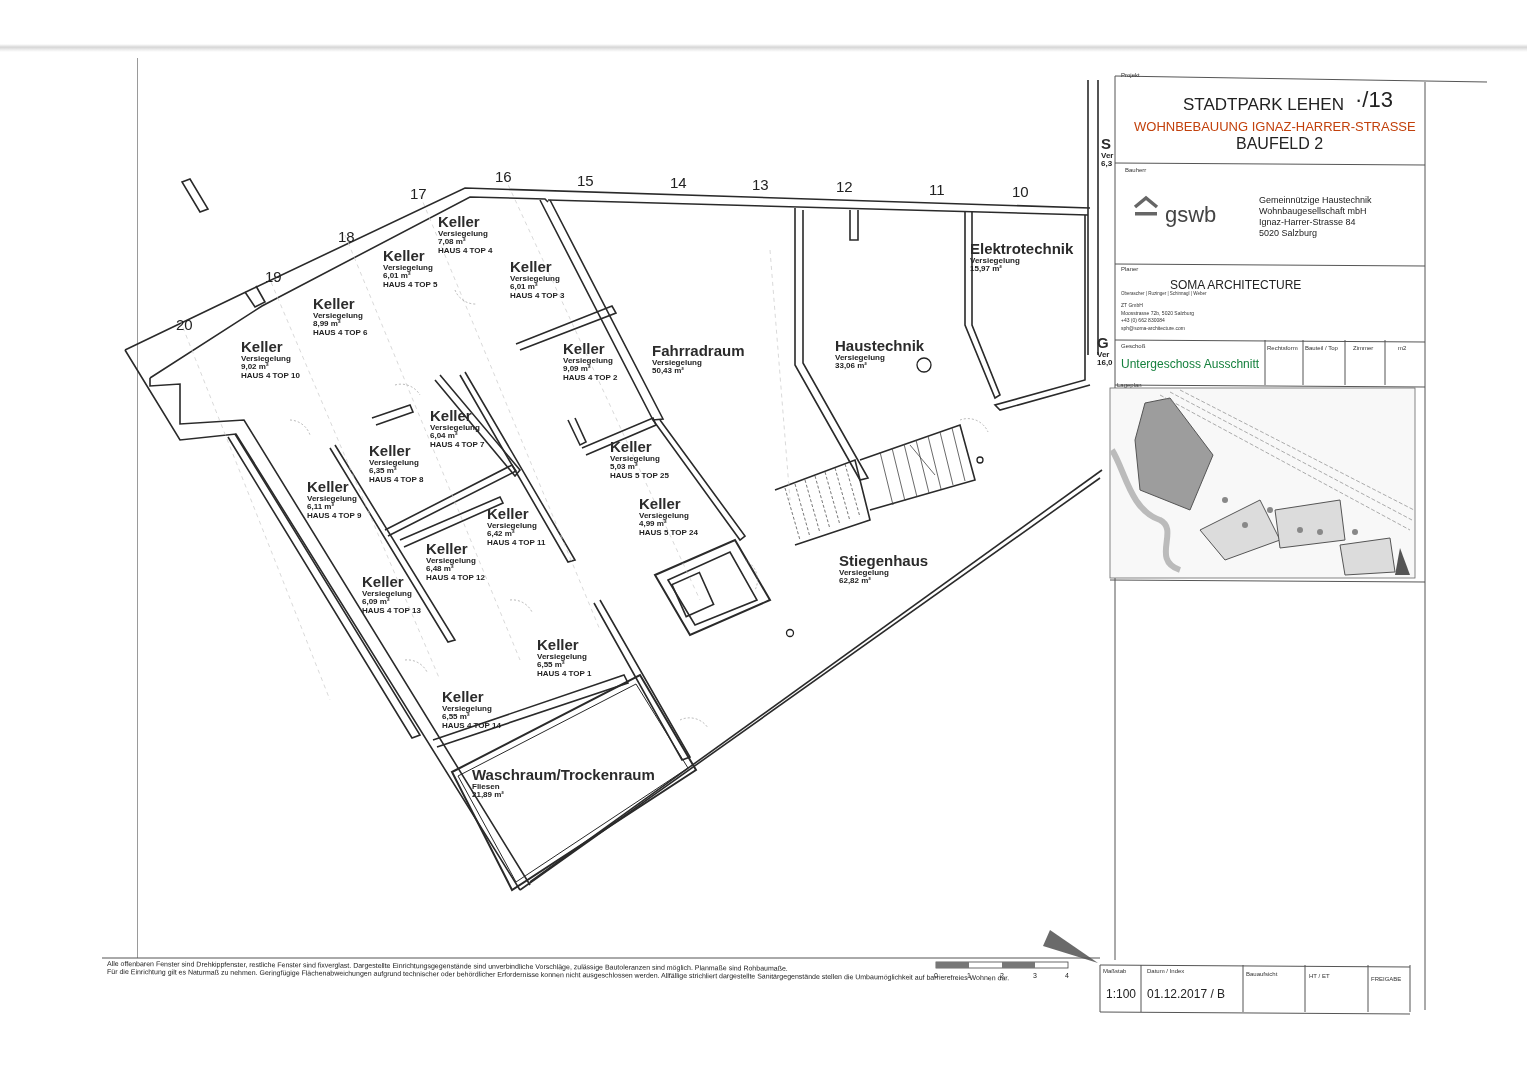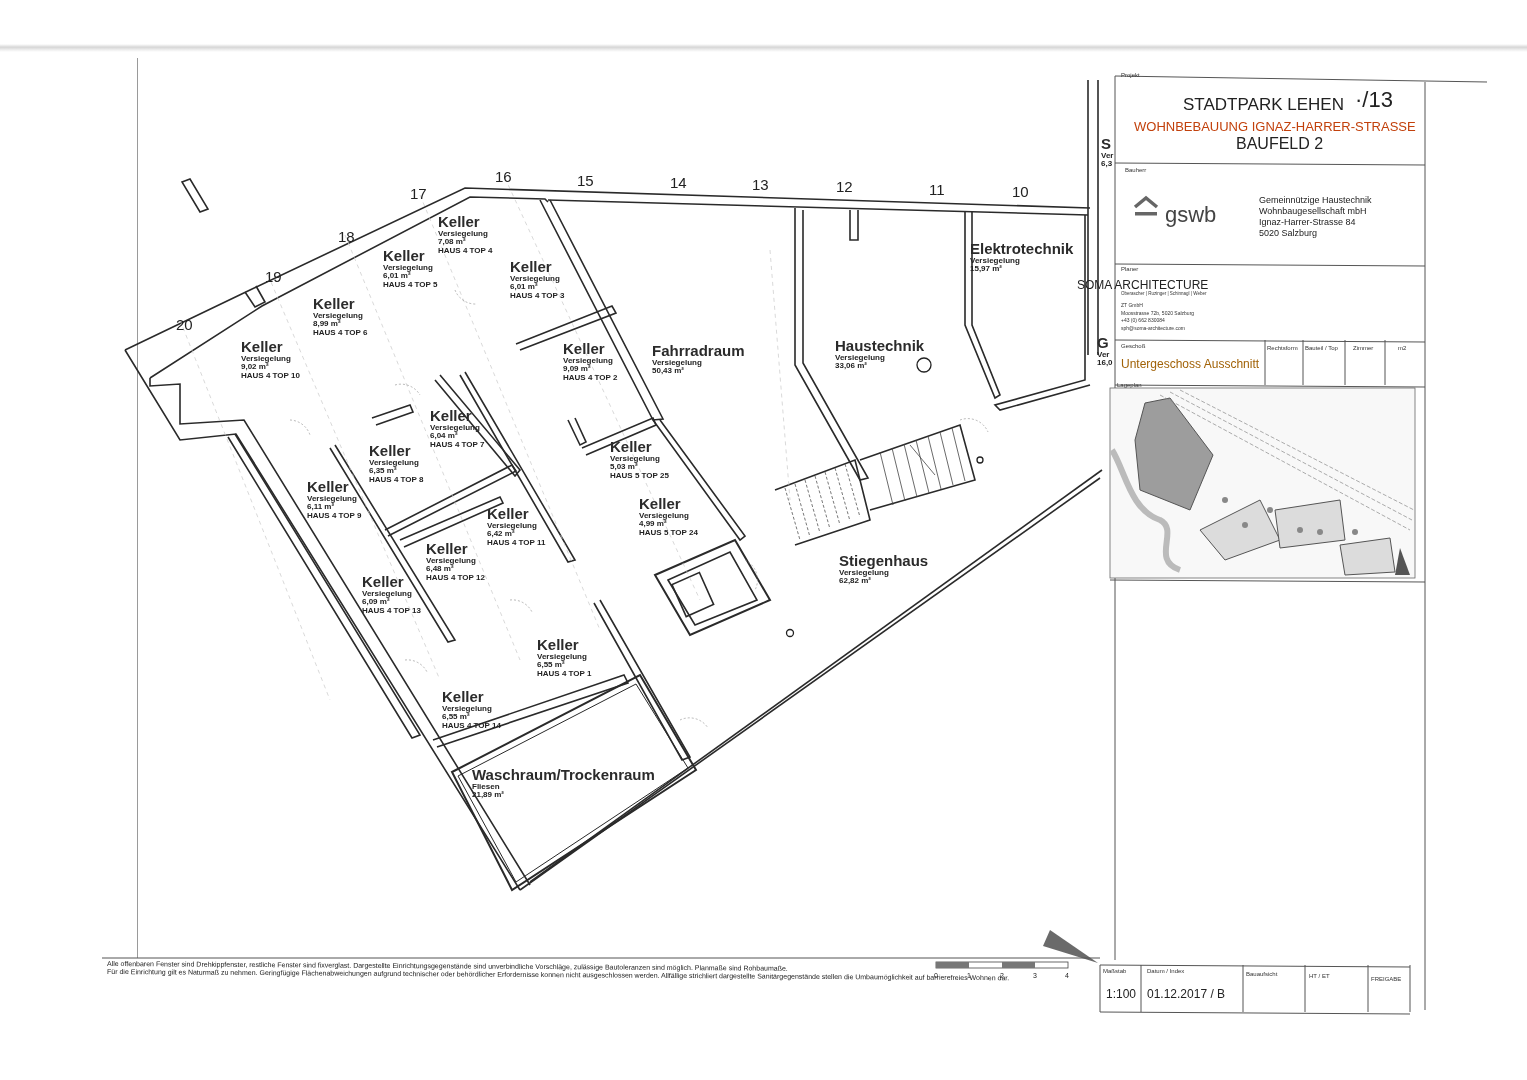--- a/index.html
+++ b/index.html
@@ -336,31 +336,31 @@
   <div class="tb-cap" style="left:1125px;top:167px">Bauherr</div>
   <div class="lbl" style="left:1165px;top:203px;font-size:22px;color:#444">gswb</div>
   <div class="lbl" style="left:1259px;top:195px;font-size:9px;color:#222;line-height:11px">
     <div>Gemeinnützige Haustechnik</div>
     <div>Wohnbaugesellschaft mbH</div>
     <div>Ignaz-Harrer-Strasse 84</div>
     <div>5020 Salzburg</div>
   </div>
 
   <div class="tb-cap" style="left:1121px;top:266px">Planer</div>
-  <div class="lbl" style="left:1077px;top:279px;font-size:12px;color:#222">SOMA ARCHITECTURE</div>
+  <div class="lbl" style="left:1170px;top:279px;font-size:12px;color:#222">SOMA ARCHITECTURE</div>
   <div class="lbl" style="left:1121px;top:292px;font-size:4.5px;color:#333">Oberascher | Ruzinger | Schinnagl | Weber</div>
   <div class="lbl" style="left:1121px;top:302px;font-size:5px;color:#333;line-height:7.5px">
     <div>ZT GmbH</div>
     <div>Moosstrasse 72b, 5020 Salzburg</div>
     <div>+43 (0) 662 830084</div>
     <div>sph@soma-architecture.com</div>
   </div>
 
   <div class="tb-cap" style="left:1121px;top:343px">Geschoß</div>
-  <div class="lbl" style="left:1121px;top:358px;font-size:12px;color:#a16207">Untergeschoss Ausschnitt</div>
+  <div class="lbl" style="left:1121px;top:358px;font-size:12px;color:#15803d">Untergeschoss Ausschnitt</div>
   <div class="tb-cap" style="left:1267px;top:345px">Rechtsform</div>
   <div class="tb-cap" style="left:1305px;top:345px">Bauteil / Top</div>
   <div class="tb-cap" style="left:1353px;top:345px">Zimmer</div>
   <div class="tb-cap" style="left:1398px;top:345px">m2</div>
 
   <div class="tb-cap" style="left:1117px;top:382px">Lageplan</div>
 
   <div class="tb-cap" style="left:1103px;top:968px">Maßstab</div>
   <div class="lbl" style="left:1106px;top:988px;font-size:12px;color:#222">1:100</div>
   <div class="tb-cap" style="left:1147px;top:968px">Datum / Index</div>

